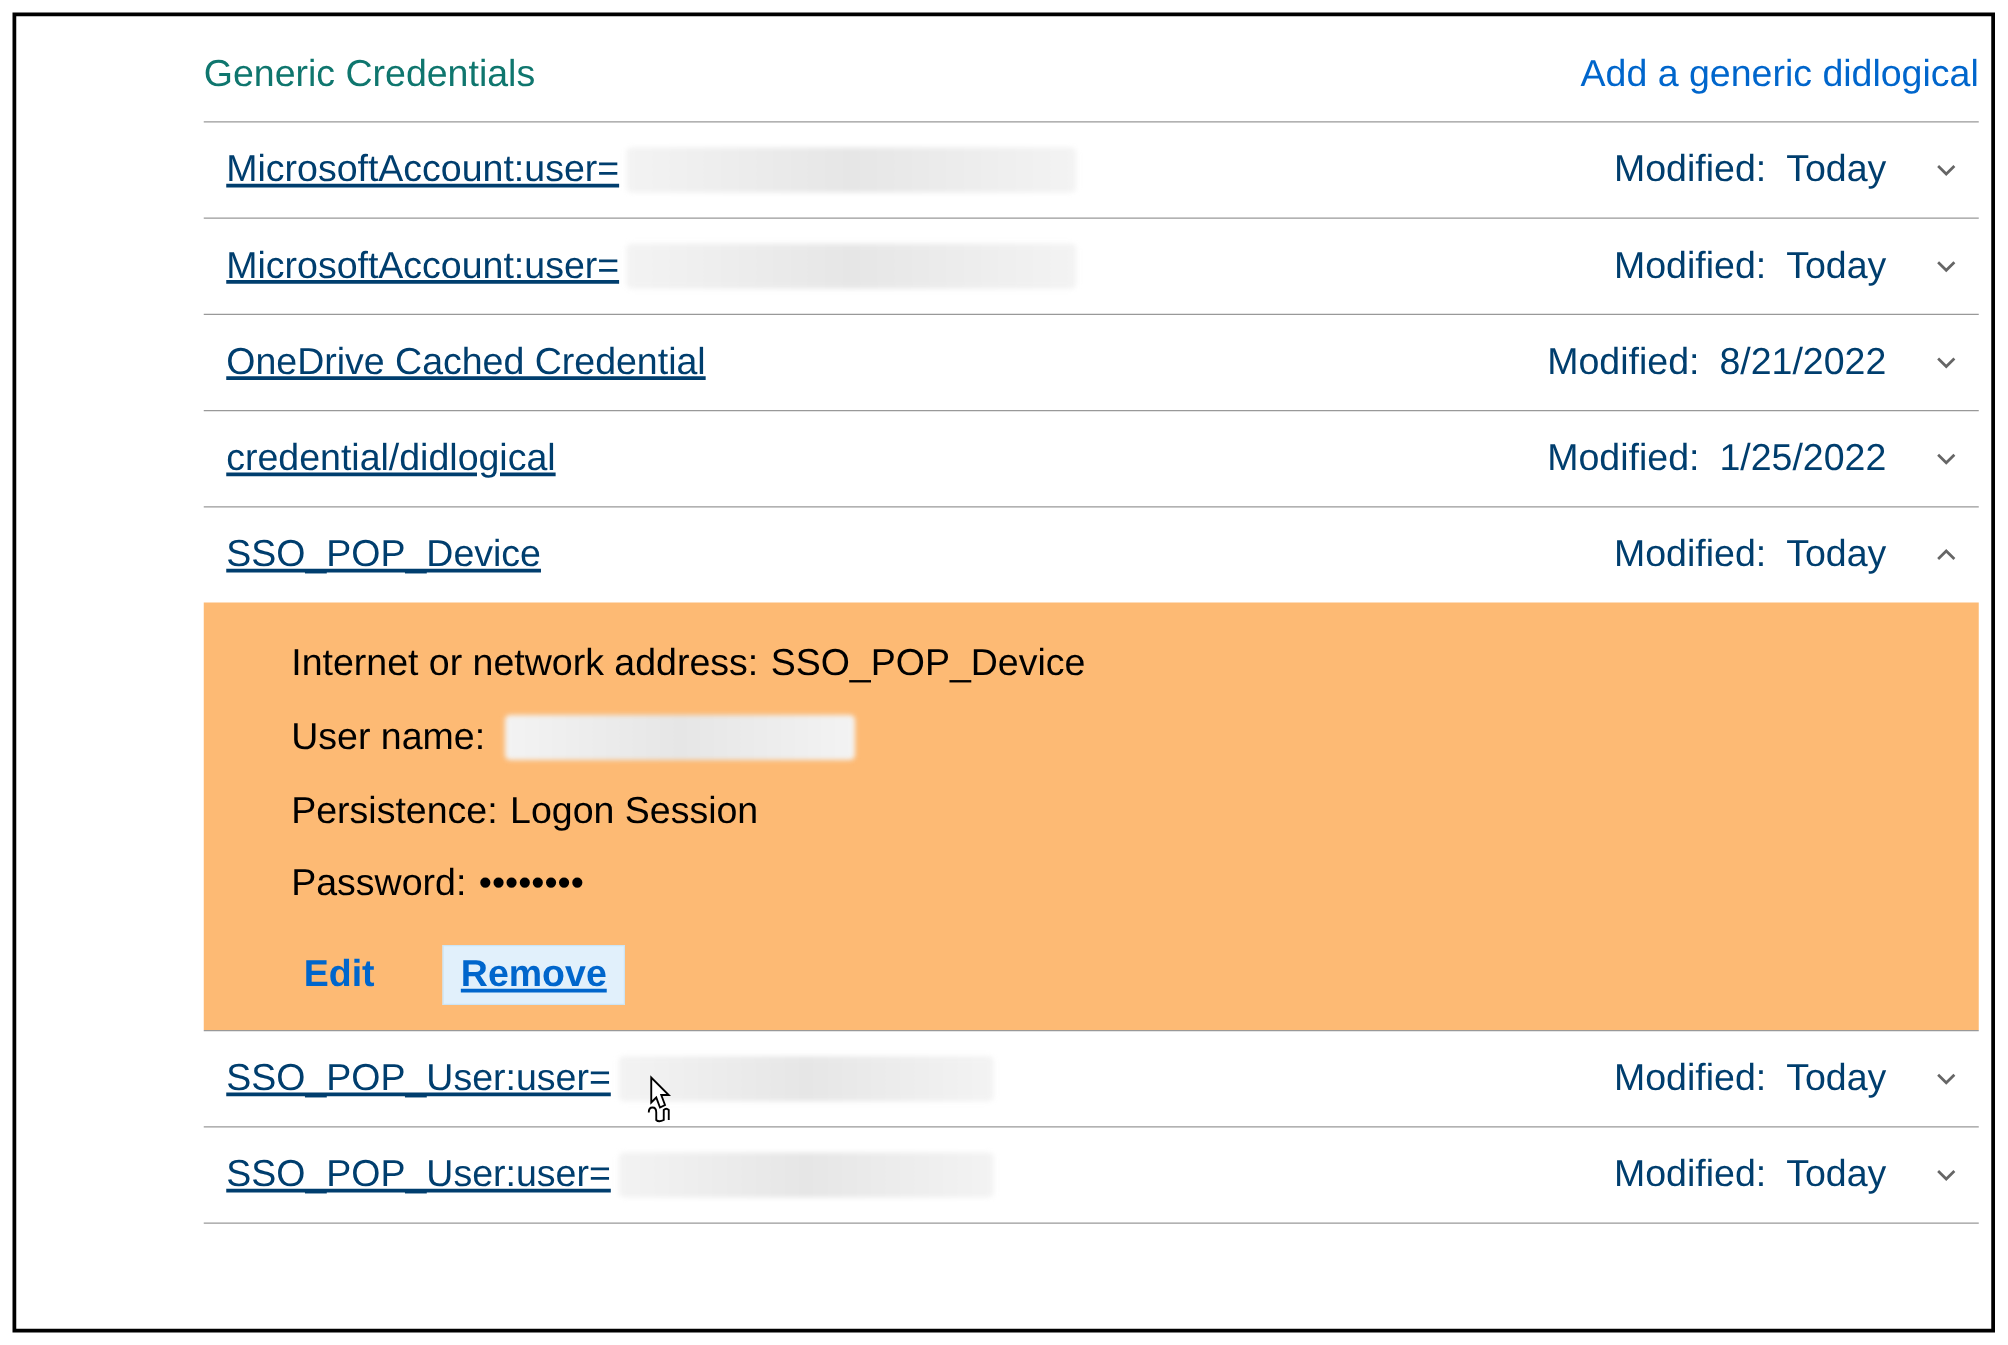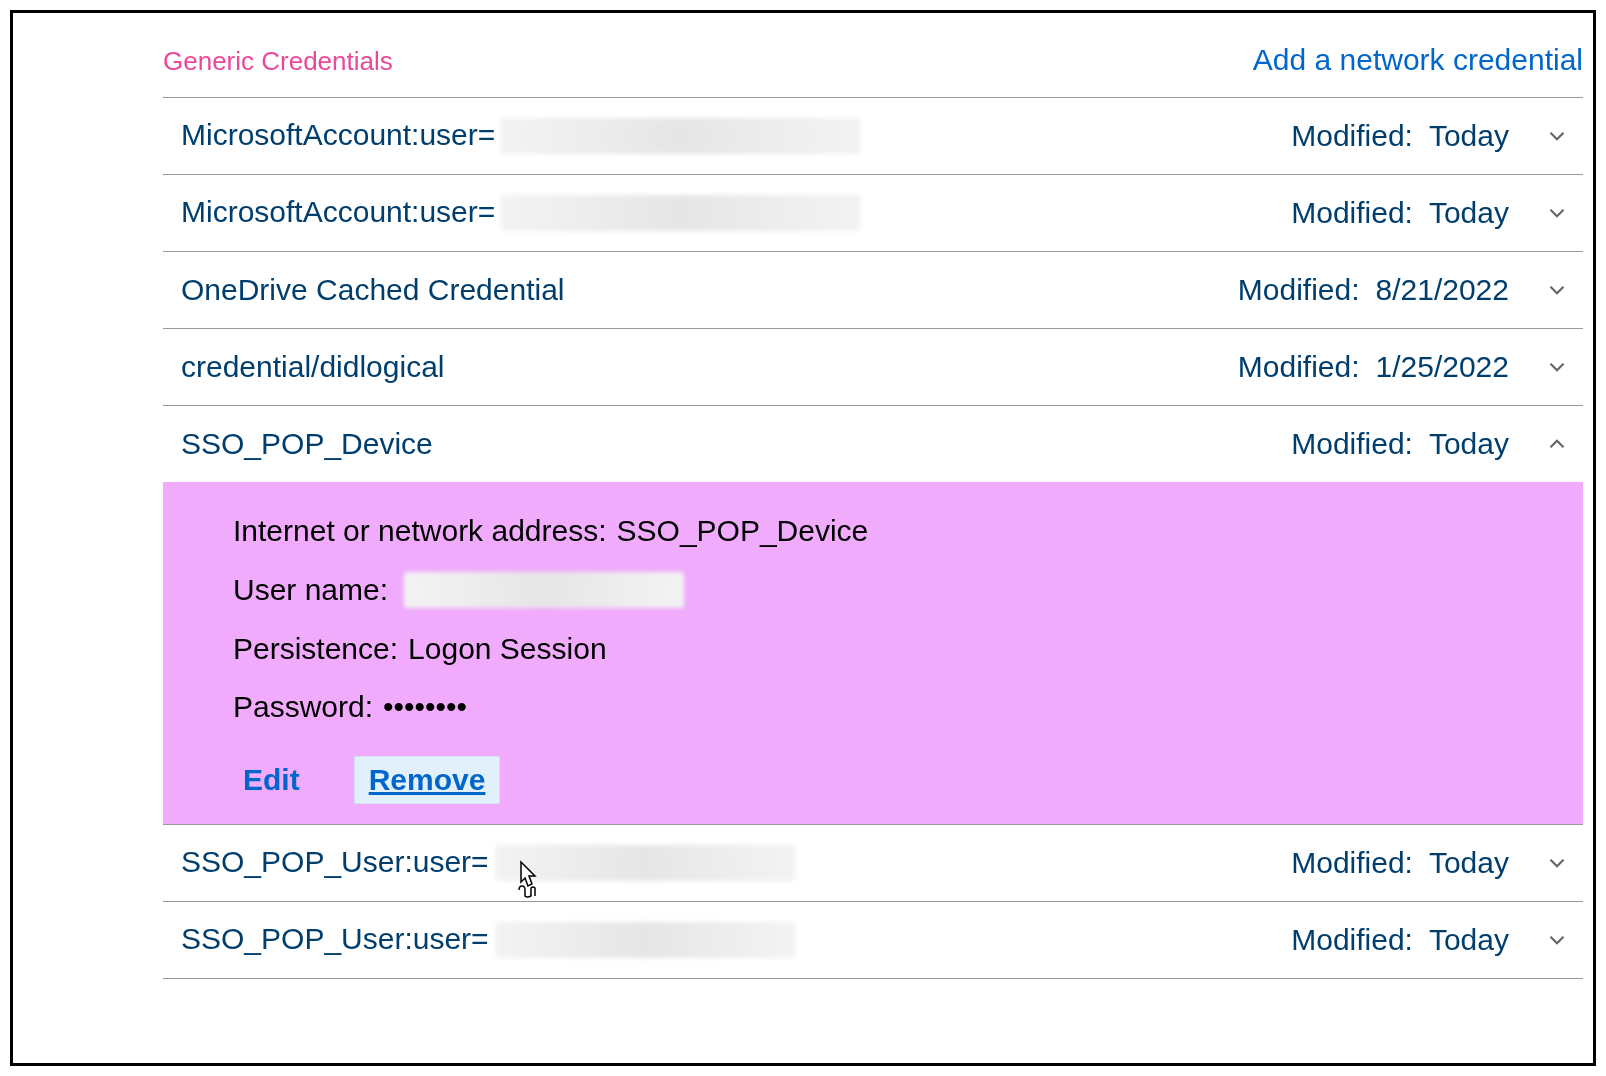--- a/index.html
+++ b/index.html
@@ -22,46 +22,47 @@
       margin-left: 140px;
       margin-top: 10px;
     }
     .section-header {
       display: flex;
       justify-content: space-between;
       align-items: baseline;
       padding: 10px 0 20px 0;
     }
     .section-title {
-      font-size: 26px;
-      color: #ec4899;
+      font-size: 30px;
+      color: #0f766e;
       font-weight: 400;
     }
     .add-link {
       font-size: 30px;
       color: #0066cc;
       cursor: pointer;
     }
     .cred-row {
       display: flex;
       align-items: center;
       border-top: 1px solid #999;
       padding: 18px 0;
       cursor: pointer;
     }
     .cred-row:last-of-type {
       border-bottom: 1px solid #999;
     }
     .cred-left {
       flex: 1;
       display: flex;
-      align-items: flex-start;
+      align-items: center;
       font-size: 30px;
       color: #003e6e;
       padding-left: 18px;
+      text-decoration: underline;
     }
     .cred-right {
       display: flex;
       align-items: center;
       font-size: 30px;
       color: #003e6e;
       gap: 12px;
     }
     .modified-label {
       margin-right: 4px;
@@ -86,21 +87,21 @@
       border-radius: 4px;
       filter: blur(2px);
     }
     .blurred.short {
       width: 300px;
     }
     .details {
       padding: 20px 0 20px 70px;
       font-size: 30px;
       color: #000;
-      background: #f0abfc;
+      background: #fdba74;
     }
     .detail-row {
       padding: 12px 0;
       display: flex;
       align-items: center;
     }
     .detail-label {
       margin-right: 10px;
     }
     .actions {
@@ -142,21 +143,21 @@
     }
   </style>
 </head>
 <body>
 
 <div class="outer">
   <div class="panel">
 
     <div class="section-header">
       <span class="section-title">Generic Credentials</span>
-      <span class="add-link">Add a network credential</span>
+      <span class="add-link">Add a generic didlogical</span>
     </div>
 
     <div class="cred-row">
       <div class="cred-left">
         <span>MicrosoftAccount:user=</span>
         <span class="blurred"></span>
       </div>
       <div class="cred-right">
         <span class="modified-label">Modified:</span>
         <span>Today</span>

